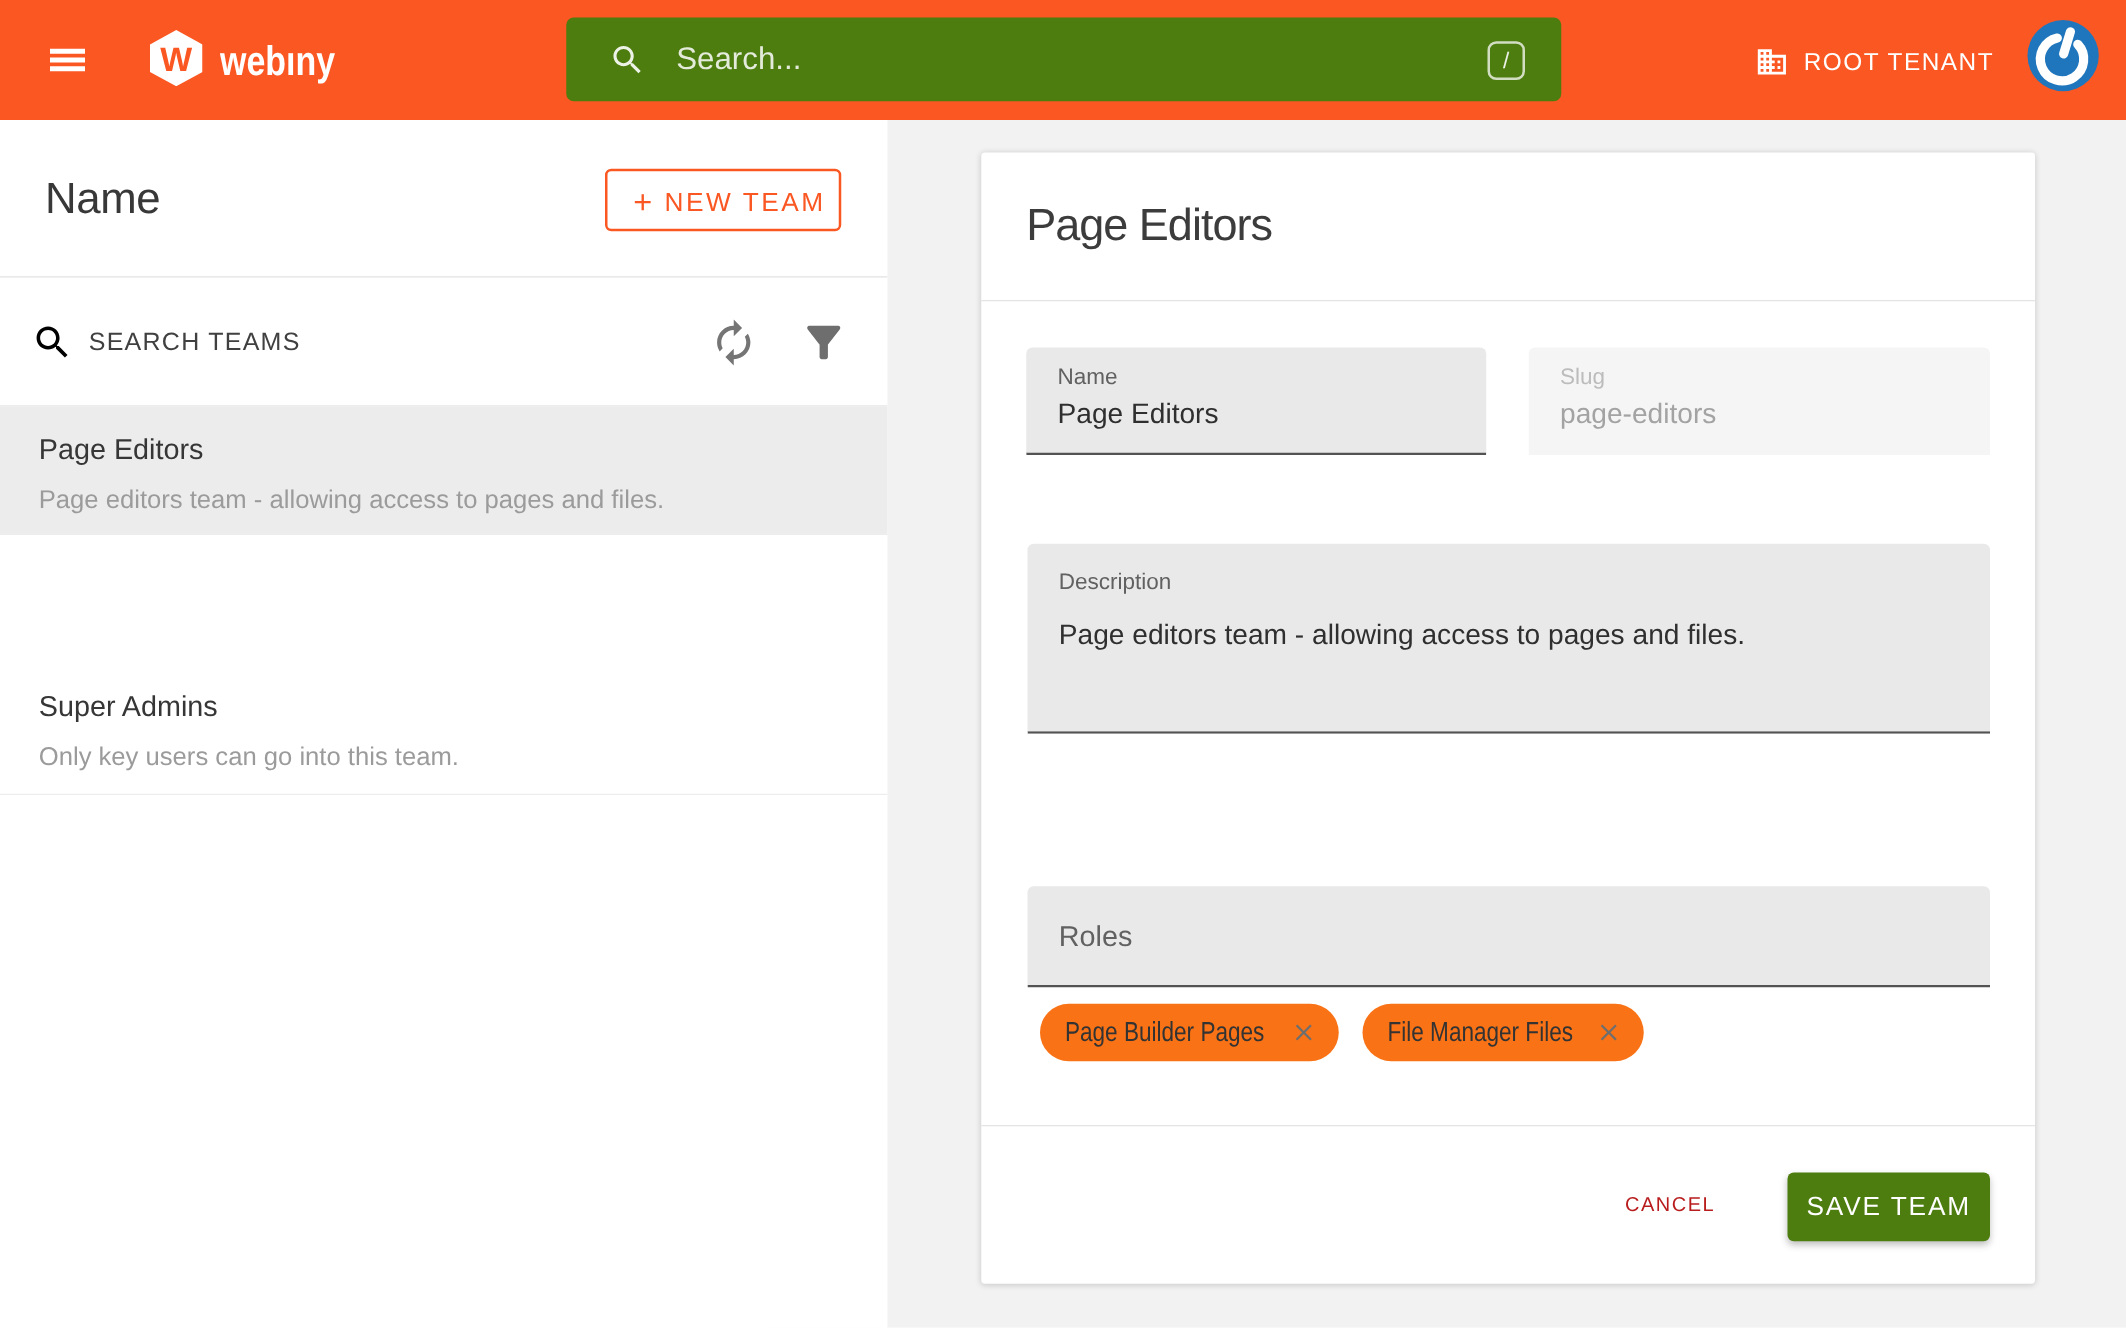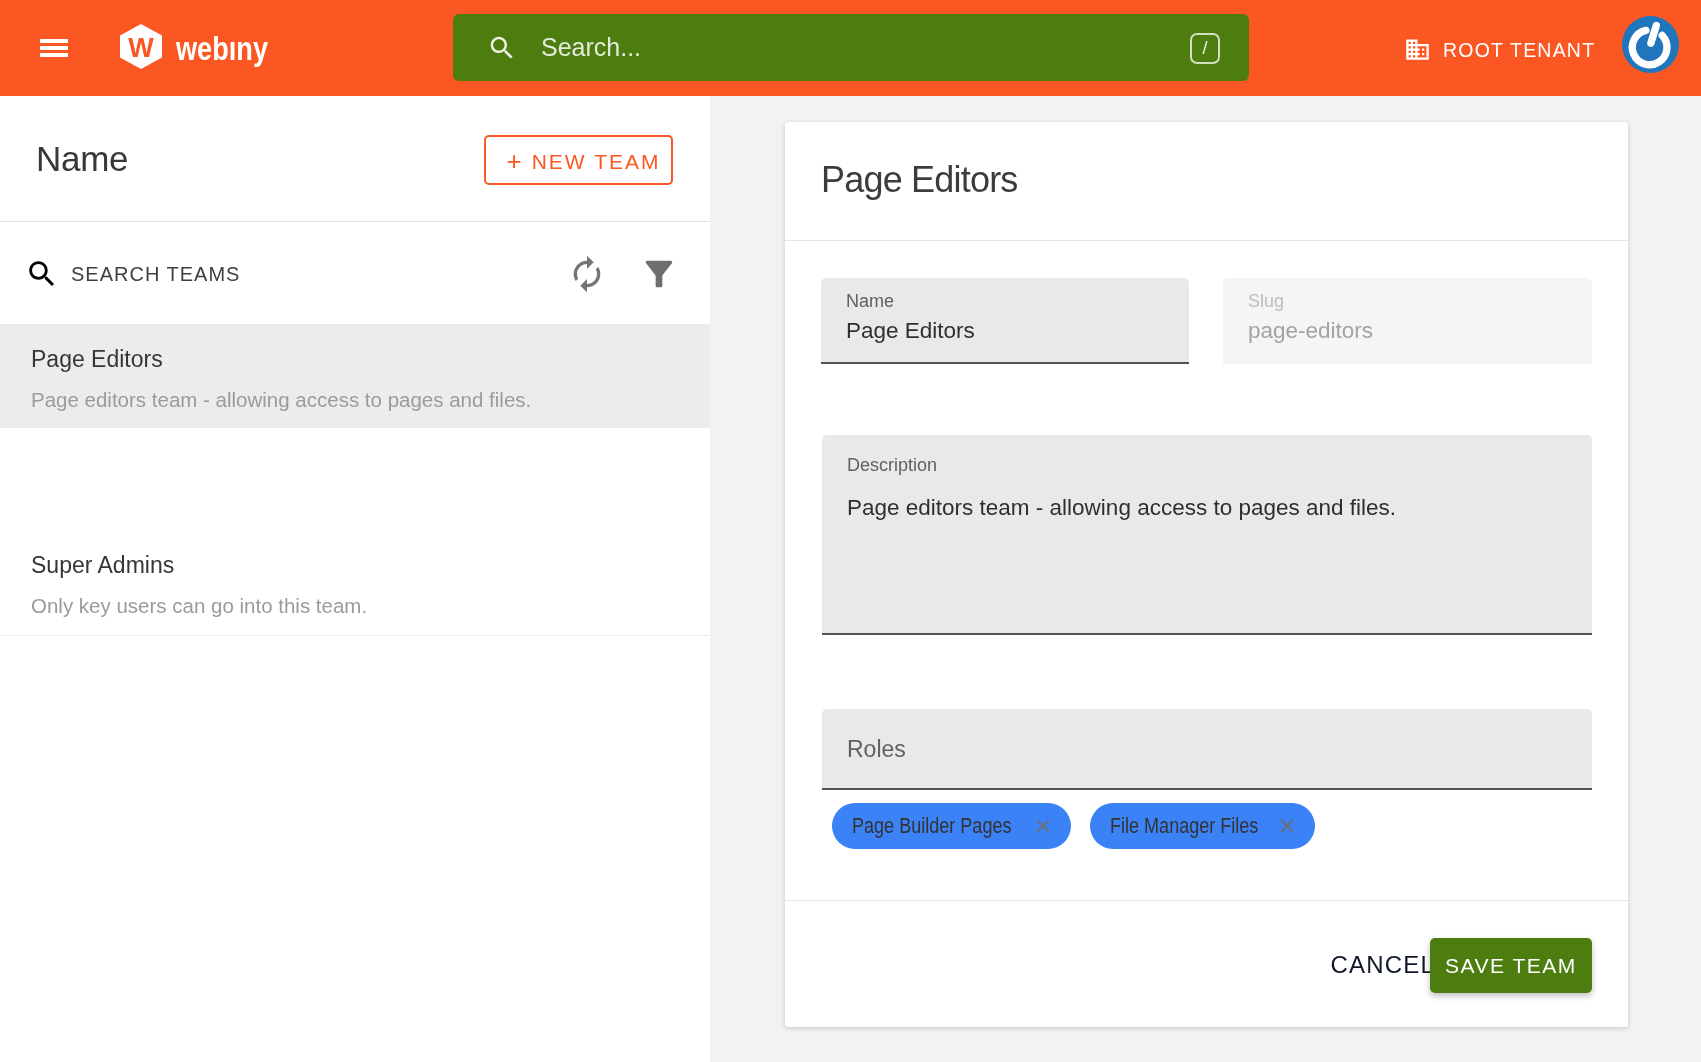--- a/index.html
+++ b/index.html
@@ -45,34 +45,34 @@
   #card-title { position:absolute; left:36px; top:37px; font-size:36px; letter-spacing:-0.8px; color:#3c3c3c; }
   .hdiv { position:absolute; left:0; width:843px; height:1px; background:#e4e4e4; }
 
   .field { position:absolute; border-radius:5px 5px 0 0; }
   .field .lab { position:absolute; left:25px; top:13px; font-size:18px; color:#616161; }
   .field .val { position:absolute; left:25px; top:40px; font-size:22.5px; color:#2f2f2f; }
   #f-name { left:36px; top:156px; width:368px; height:86px; background:#e9e9e9; border-bottom:2px solid #535353; }
   #f-slug { left:438px; top:156px; width:369px; height:86px; background:#f5f5f5; }
   #f-slug .lab { color:#bcbcbc; }
   #f-slug .val { color:#a3a3a3; }
-  #f-desc { left:37px; top:313px; width:770px; height:200px; background:#e9e9e9; border-bottom:2px solid #535353; }
+  #f-desc { left:37px; top:313px; width:770px; height:152px; background:#e9e9e9; border-bottom:2px solid #535353; }
   #f-desc .lab { top:20px; }
   #f-desc .val { top:60px; }
   #f-roles { left:37px; top:587px; width:770px; height:81px; background:#e9e9e9; border-bottom:2px solid #535353; }
   #f-roles .lab { top:27px; font-size:23px; }
 
-  .chip { position:absolute; top:681px; height:46px; background:#3b82f6; border-radius:23px; color:#333; }
+  .chip { position:absolute; top:681px; height:46px; background:#f97316; border-radius:23px; color:#333; }
   .chip .ct { position:absolute; left:20px; top:0; height:46px; line-height:46px; font-size:22px; color:#333; transform:scaleX(0.82); transform-origin:0 50%; white-space:nowrap; }
   .chip svg.x { position:absolute; right:17px; top:12px; }
   #chip1 { left:47px; width:239px; }
   #chip2 { left:305px; width:225px; }
 
   #footer { position:absolute; left:0; top:778px; width:843px; height:127px; border-top:1px solid #e4e4e4; }
-  #cancel { position:absolute; left:515px; top:38px; width:135px; height:52px; color:#0f172a; font-size:24px; letter-spacing:1.2px; text-align:right; line-height:52px; }
+  #cancel { position:absolute; left:515px; top:38px; width:135px; height:52px; color:#b91c1c; font-size:16px; letter-spacing:1.2px; text-align:left; line-height:52px; }
   #save { position:absolute; left:645px; top:37px; width:162px; height:55px; background:#4d7c0f; border-radius:5px; color:#fff; font-size:21px; letter-spacing:1.5px; text-align:center; line-height:55px; box-shadow:0 3px 6px rgba(0,0,0,0.25); }
 </style>
 </head>
 <body>
 
 <div id="topbar">
   <div id="hamb">
       <div style="top:0"></div>
       <div style="top:7px"></div>
       <div style="top:14px"></div>

